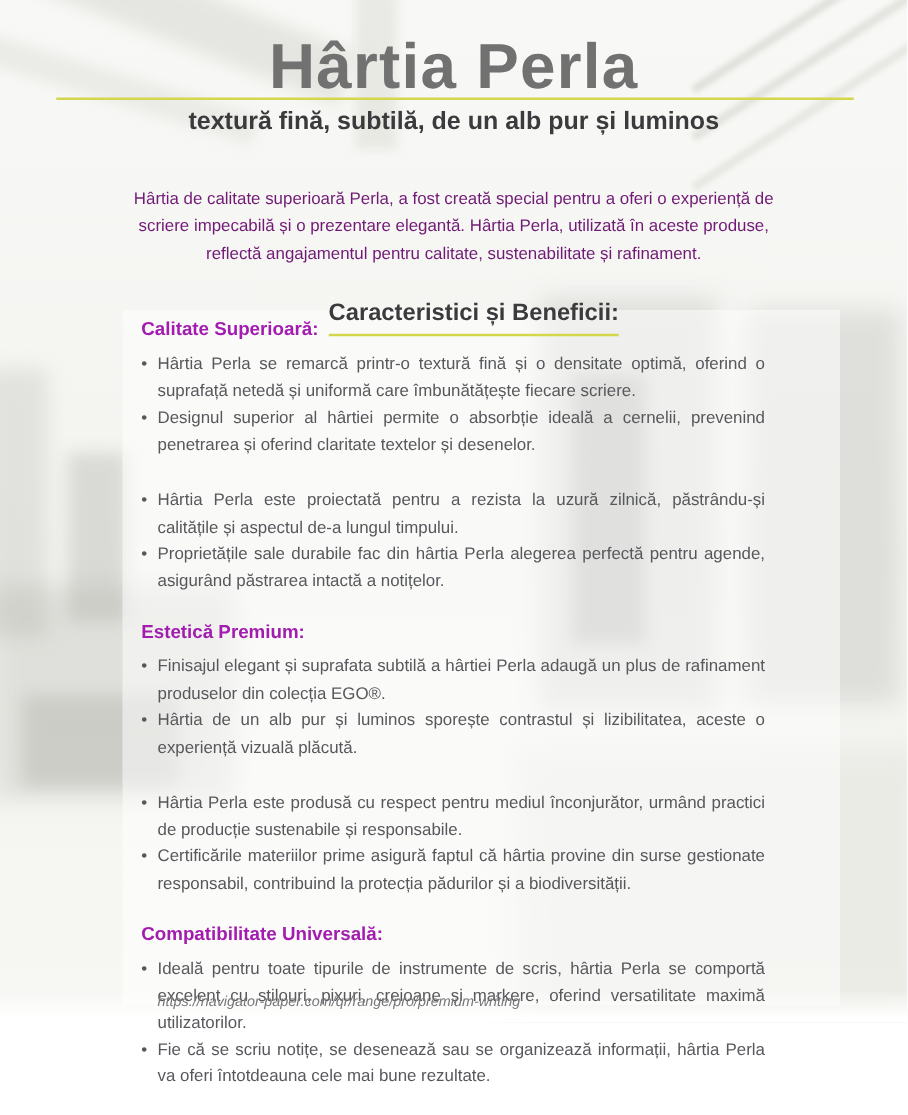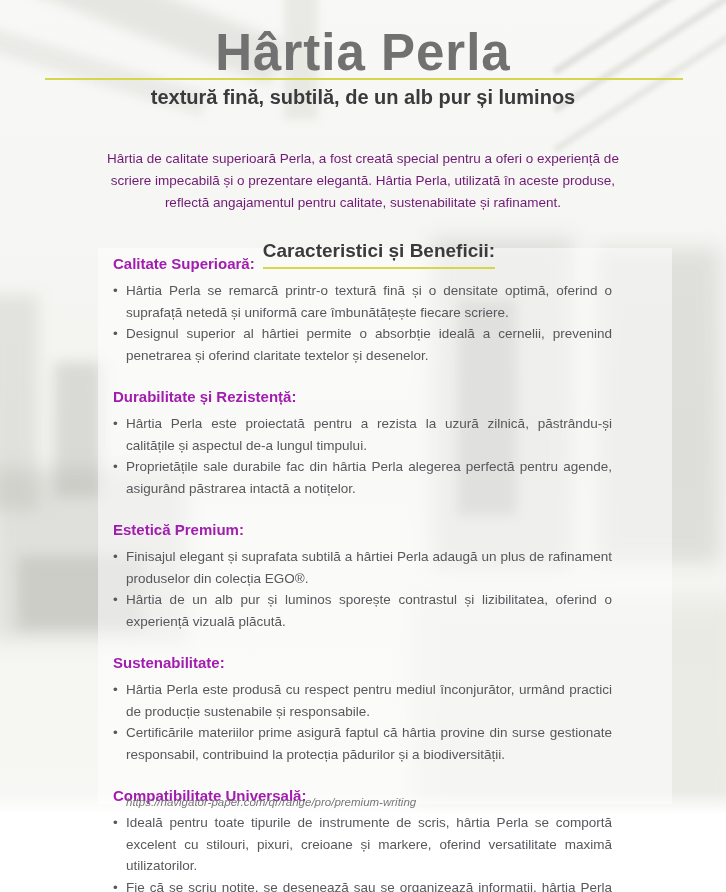--- a/index.html
+++ b/index.html
@@ -102,21 +102,20 @@
           <span class="text">Hârtia Perla se remarcă printr-o textură fină și o densitate optimă, oferind o suprafață netedă și uniformă care îmbunătățește fiecare scriere.</span>
         </li>
         <li>
           <span class="marker">•</span>
           <span class="text">Designul superior al hârtiei permite o absorbție ideală a cernelii, prevenind penetrarea și oferind claritate textelor și desenelor.</span>
         </li>
       </ul>
     </section>
 
     <section class="sec">
-      <h3>Durabilitate și Rezistență:</h3>
       <ul>
         <li>
           <span class="marker">•</span>
           <span class="text">Hârtia Perla este proiectată pentru a rezista la uzură zilnică, păstrându-și calitățile și aspectul de-a lungul timpului.</span>
         </li>
         <li>
           <span class="marker">•</span>
           <span class="text">Proprietățile sale durabile fac din hârtia Perla alegerea perfectă pentru agende, asigurând păstrarea intactă a notițelor.</span>
         </li>
       </ul>
@@ -124,27 +123,26 @@
 
     <section class="sec">
       <h3>Estetică Premium:</h3>
       <ul>
         <li>
           <span class="marker">•</span>
           <span class="text">Finisajul elegant și suprafata subtilă a hârtiei Perla adaugă un plus de rafinament produselor din colecția EGO®.</span>
         </li>
         <li>
           <span class="marker">•</span>
-          <span class="text">Hârtia de un alb pur și luminos sporește contrastul și lizibilitatea, oferind o experiență vizuală plăcută.</span>
+          <span class="text">Hârtia de un alb pur și luminos sporește contrastul și lizibilitatea, aceste o experiență vizuală plăcută.</span>
         </li>
       </ul>
     </section>
 
     <section class="sec">
-      <h3>Sustenabilitate:</h3>
       <ul>
         <li>
           <span class="marker">•</span>
           <span class="text">Hârtia Perla este produsă cu respect pentru mediul înconjurător, urmând practici de producție sustenabile și responsabile.</span>
         </li>
         <li>
           <span class="marker">•</span>
           <span class="text">Certificările materiilor prime asigură faptul că hârtia provine din surse gestionate responsabil, contribuind la protecția pădurilor și a biodiversității.</span>
         </li>
       </ul>

